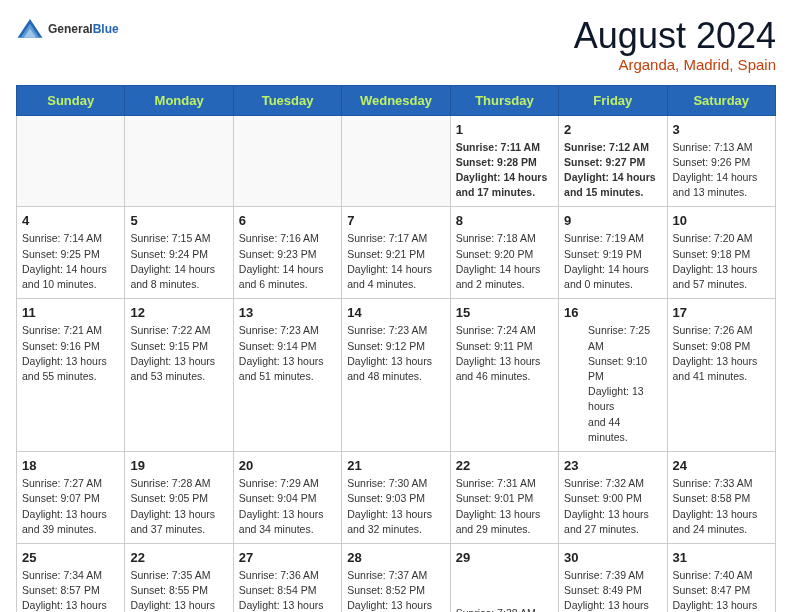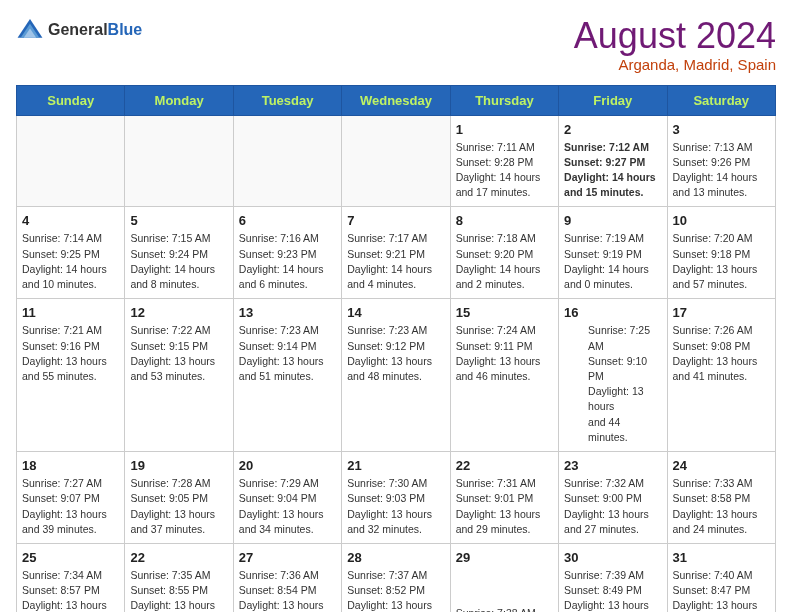--- a/index.html
+++ b/index.html
@@ -27,21 +27,21 @@
     .logo-icon {
       width: 28px;
       height: 28px;
     }
     .title-block {
       text-align: right;
     }
     .cal-title {
       font-size: 36px;
       font-weight: normal;
-      color: #701a75;
+      color: #0f172a;
       line-height: 1.1;
     }
     .cal-subtitle {
       font-size: 15px;
       color: #c2410c;
     }
     .calendar {
       width: 100%;
       border-collapse: collapse;
       border: 1px solid #ccc;
@@ -91,21 +91,21 @@
 
 <div class="page">
   <div class="header">
     <div class="logo">
       <svg class="logo-icon" viewBox="0 0 36 36" xmlns="http://www.w3.org/2000/svg">
         <polygon points="18,4 34,28 2,28" fill="#2566b8"></polygon>
         <polygon points="18,10 30,28 6,28" fill="#5b9bd5"></polygon>
         <polygon points="18,16 26,28 10,28" fill="#a0c4e8"></polygon>
       </svg>
       <div>
-        <div style="font-size:16px;font-weight:bold;color:#333;line-height:1.1;">
+        <div style="font-size:12px;font-weight:bold;color:#333;line-height:1.1;">
           <span>General</span><span style="color:#2566b8;">Blue</span>
         </div>
       </div>
     </div>
     <div class="title-block">
       <div class="cal-title">August 2024</div>
       <div class="cal-subtitle">Arganda, Madrid, Spain</div>
     </div>
   </div>
 
@@ -122,21 +122,21 @@
         </tr>
     </thead>
     <tbody id="calendar-body">
     <tr>
           <td class="empty"></td>
           <td class="empty"></td>
           <td class="empty"></td>
           <td class="empty"></td>
           <td>
             <div class="day-number">1</div>
-            <div class="day-info" style="white-space: pre-line;">Sunrise: 7:11 AM
+            <div class="day-info" style="white-space: pre-line; font-weight: bold;">Sunrise: 7:11 AM
 Sunset: 9:28 PM
 Daylight: 14 hours
 and 17 minutes.</div>
           </td>
           <td>
             <div class="day-number">2</div>
             <div class="day-info" style="white-space: pre-line; font-weight: bold;">Sunrise: 7:12 AM
 Sunset: 9:27 PM
 Daylight: 14 hours
 and 15 minutes.</div>

